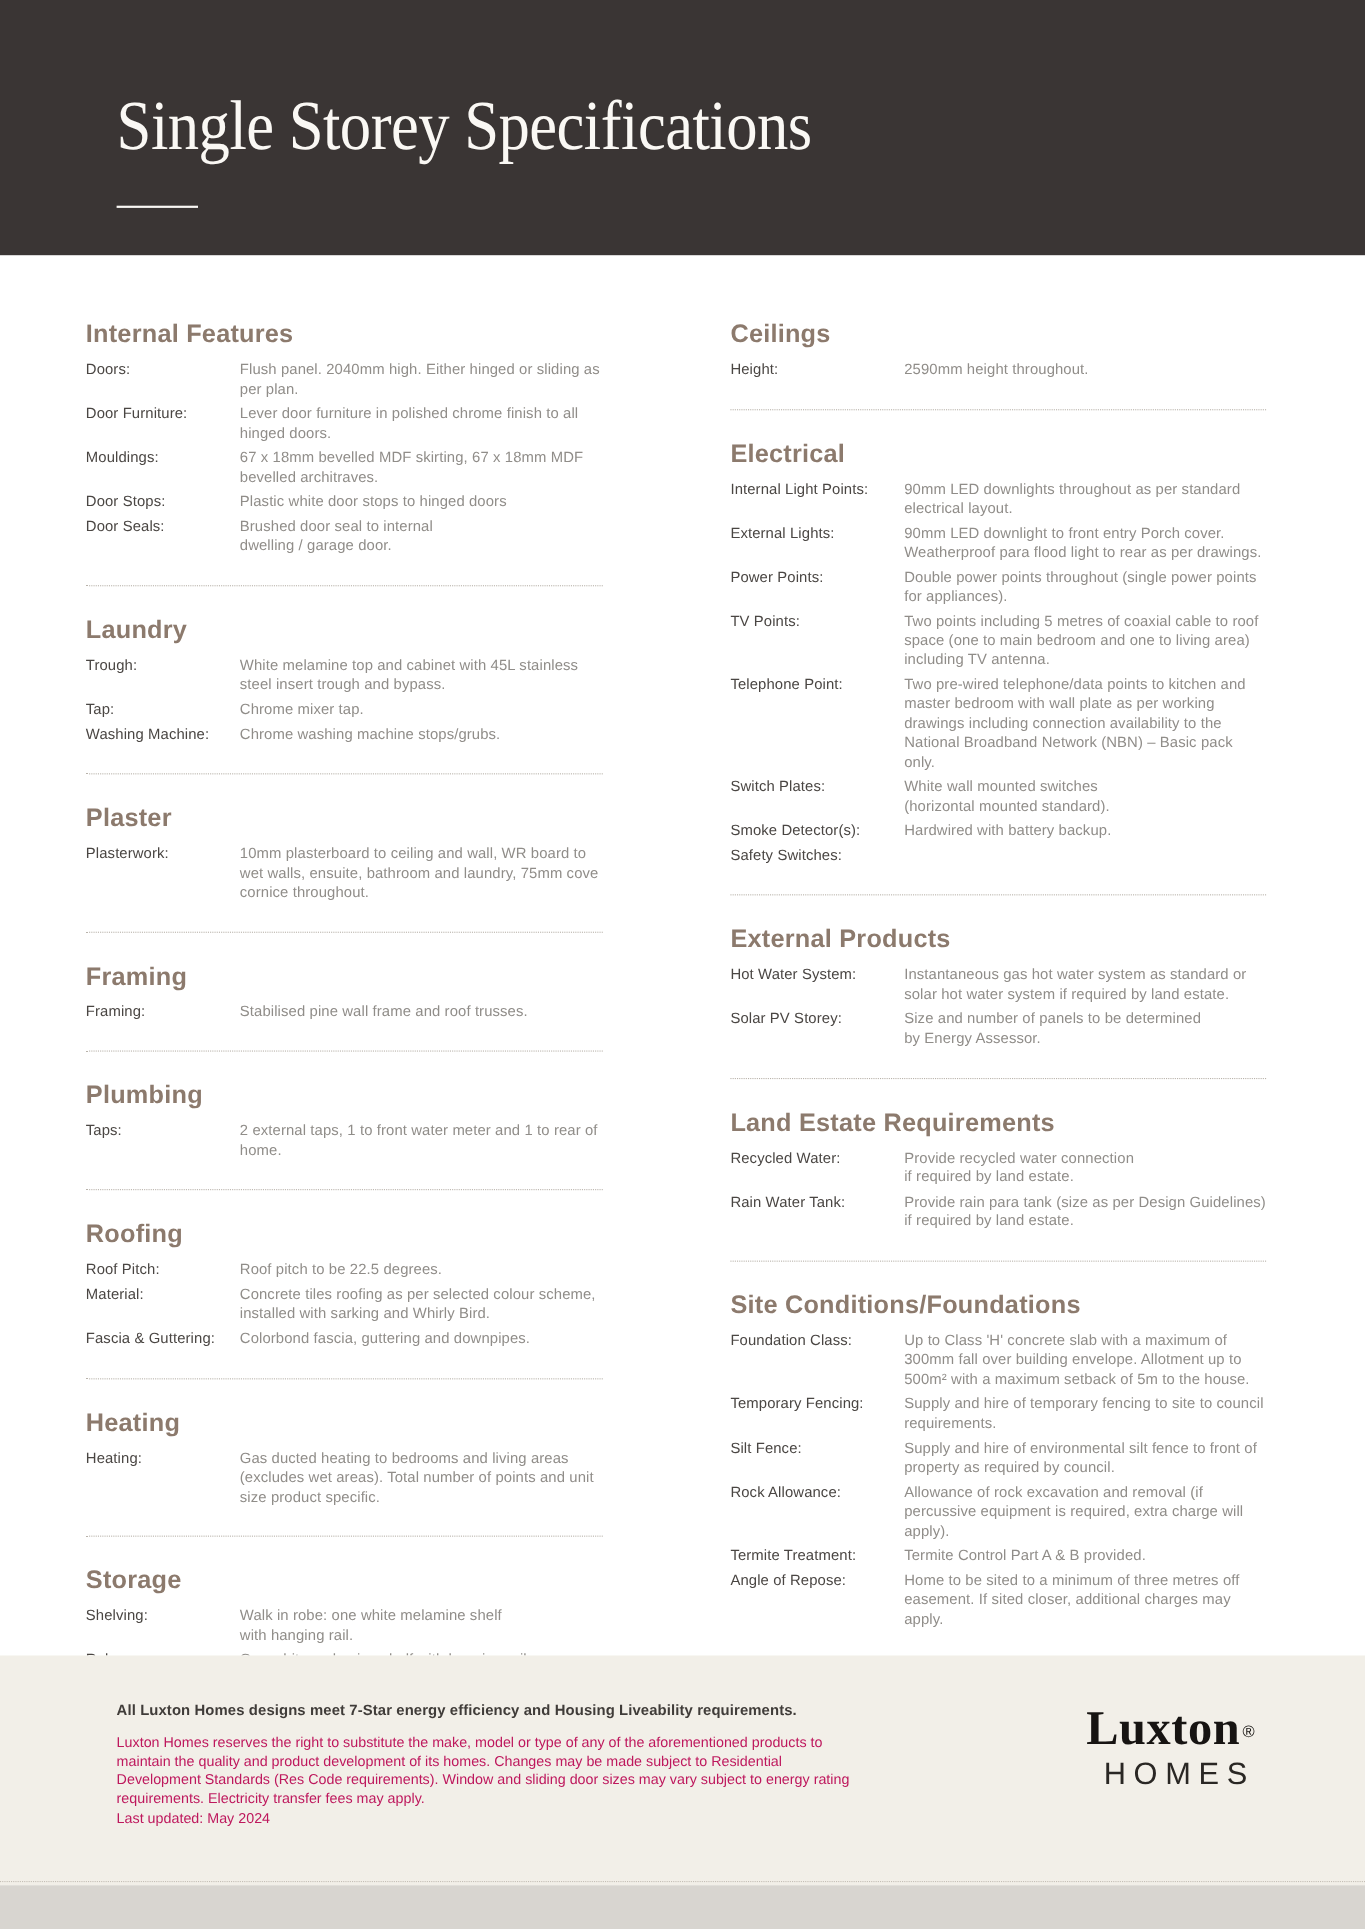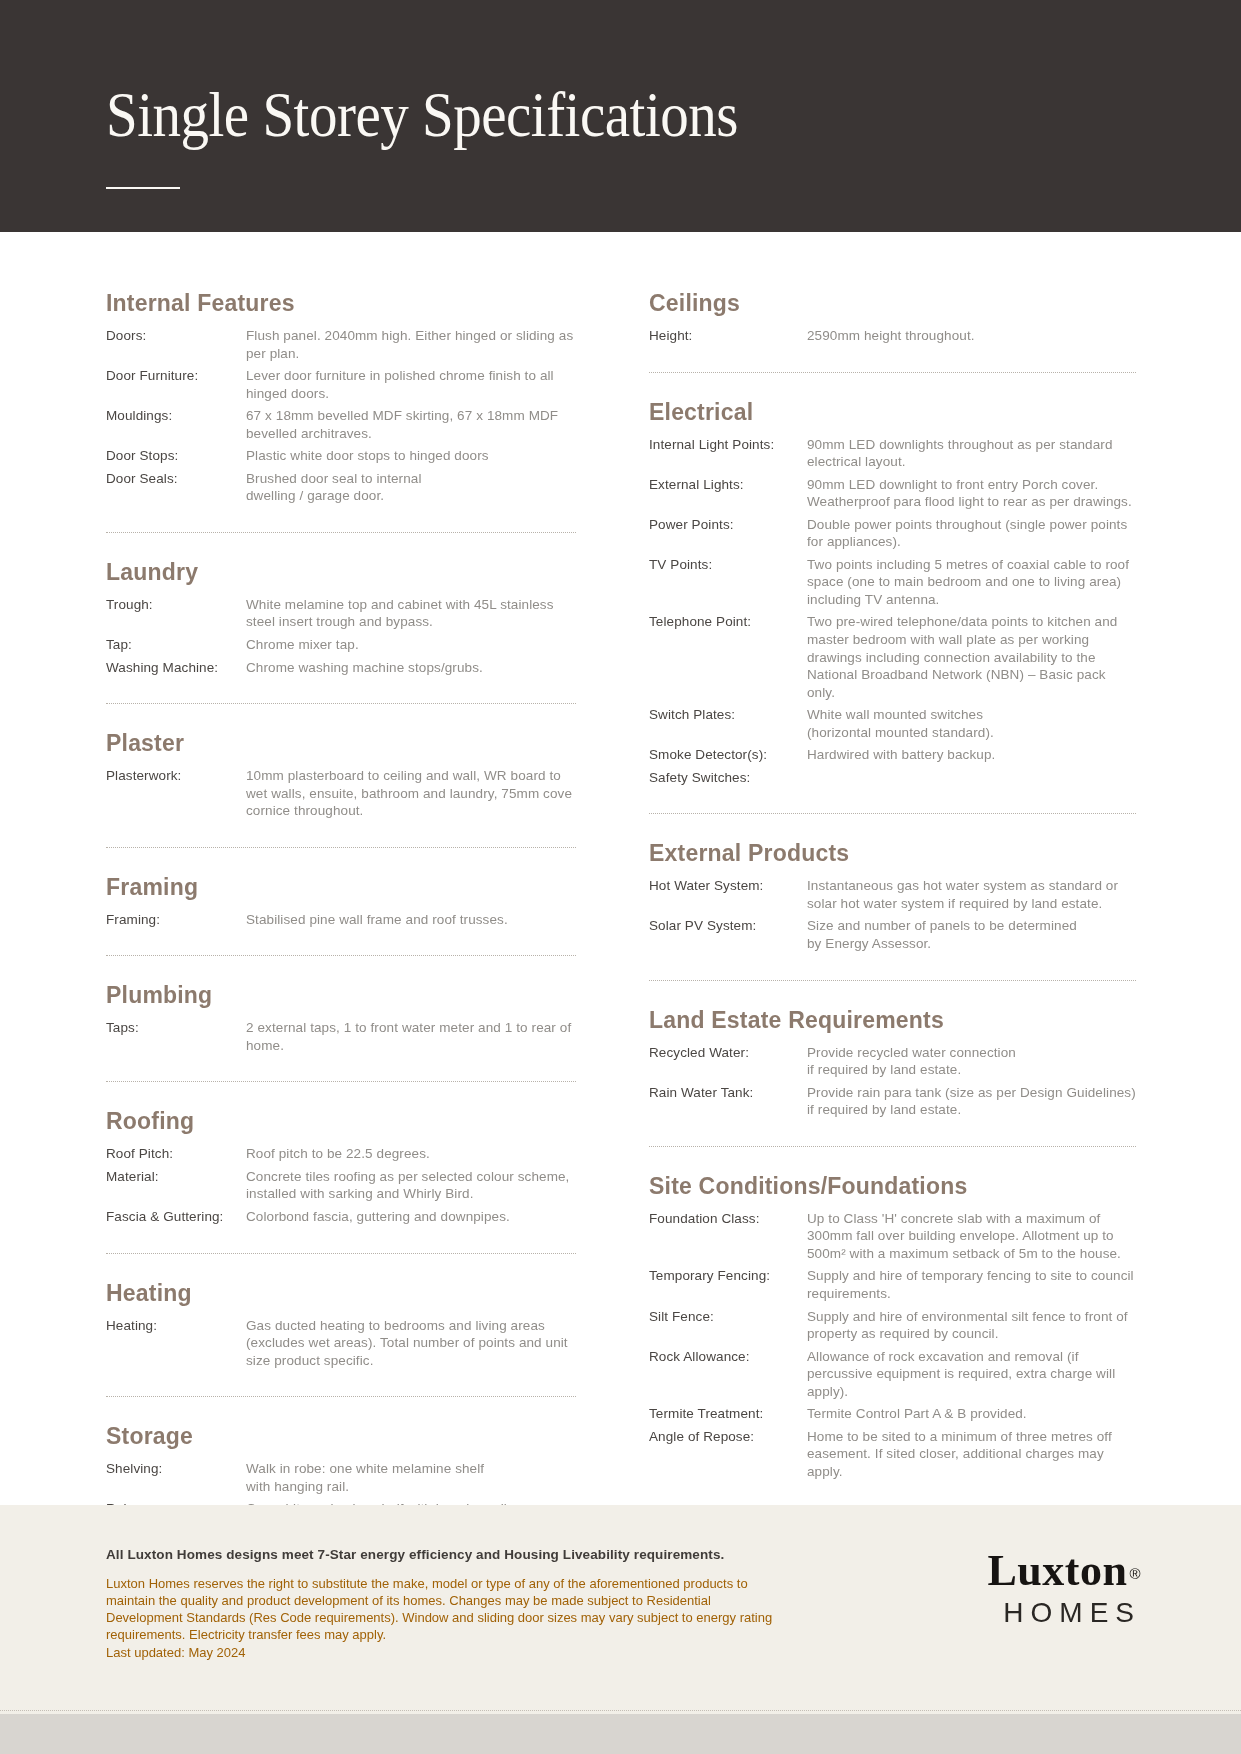--- a/index.html
+++ b/index.html
@@ -36,22 +36,22 @@
     width: 74px; height: 2px;
     background: #faf8f4;
     margin-top: 44px;
   }
 
   
   .content {
     flex: 1 1 auto;
     display: grid;
     grid-template-columns: 470px 487px;
-    column-gap: 73px;
-    padding: 58px 105px 0 106px;
+    column-gap: 116px;
+    padding: 58px 105px 0 78px;
     overflow: hidden;
   }
   .col { min-width: 0; }
 
   .sec-h {
     font-size: 23px;
     font-weight: bold;
     color: #8c7a6d;
     letter-spacing: 0.2px;
     margin-bottom: 10px;
@@ -95,21 +95,21 @@
   }
   .footer-bold {
     font-size: 13.5px;
     font-weight: bold;
     color: #403c39;
     margin-bottom: 13px;
     letter-spacing: 0.1px;
   }
   .footer-para {
     font-size: 13px;
-    color: #a16207;
+    color: #be185d;
     line-height: 1.32;
     max-width: 668px;
   }
   .footer-text { max-width: 680px; }
   .logo { text-align: right; padding-top: 2px; flex: 0 0 auto; }
   .logo-word {
     font-family: "Liberation Serif", serif;
     font-weight: bold;
     font-size: 44px;
     color: #171412;
@@ -308,21 +308,21 @@
       </section>
       <div class="sep"></div>
 
       <section class="spec-section">
         <h2 class="sec-h">External Products</h2>
         <div class="row">
           <div class="lbl">Hot Water System:</div>
           <div class="val">Instantaneous gas hot water system as standard or solar hot water system if required by land estate.</div>
         </div>
         <div class="row">
-          <div class="lbl">Solar PV System:</div>
+          <div class="lbl">Solar PV Storey:</div>
           <div class="val">Size and number of panels to be determined
 by Energy Assessor.</div>
         </div>
       </section>
       <div class="sep"></div>
 
       <section class="spec-section">
         <h2 class="sec-h">Land Estate Requirements</h2>
         <div class="row">
           <div class="lbl">Recycled Water:</div>

